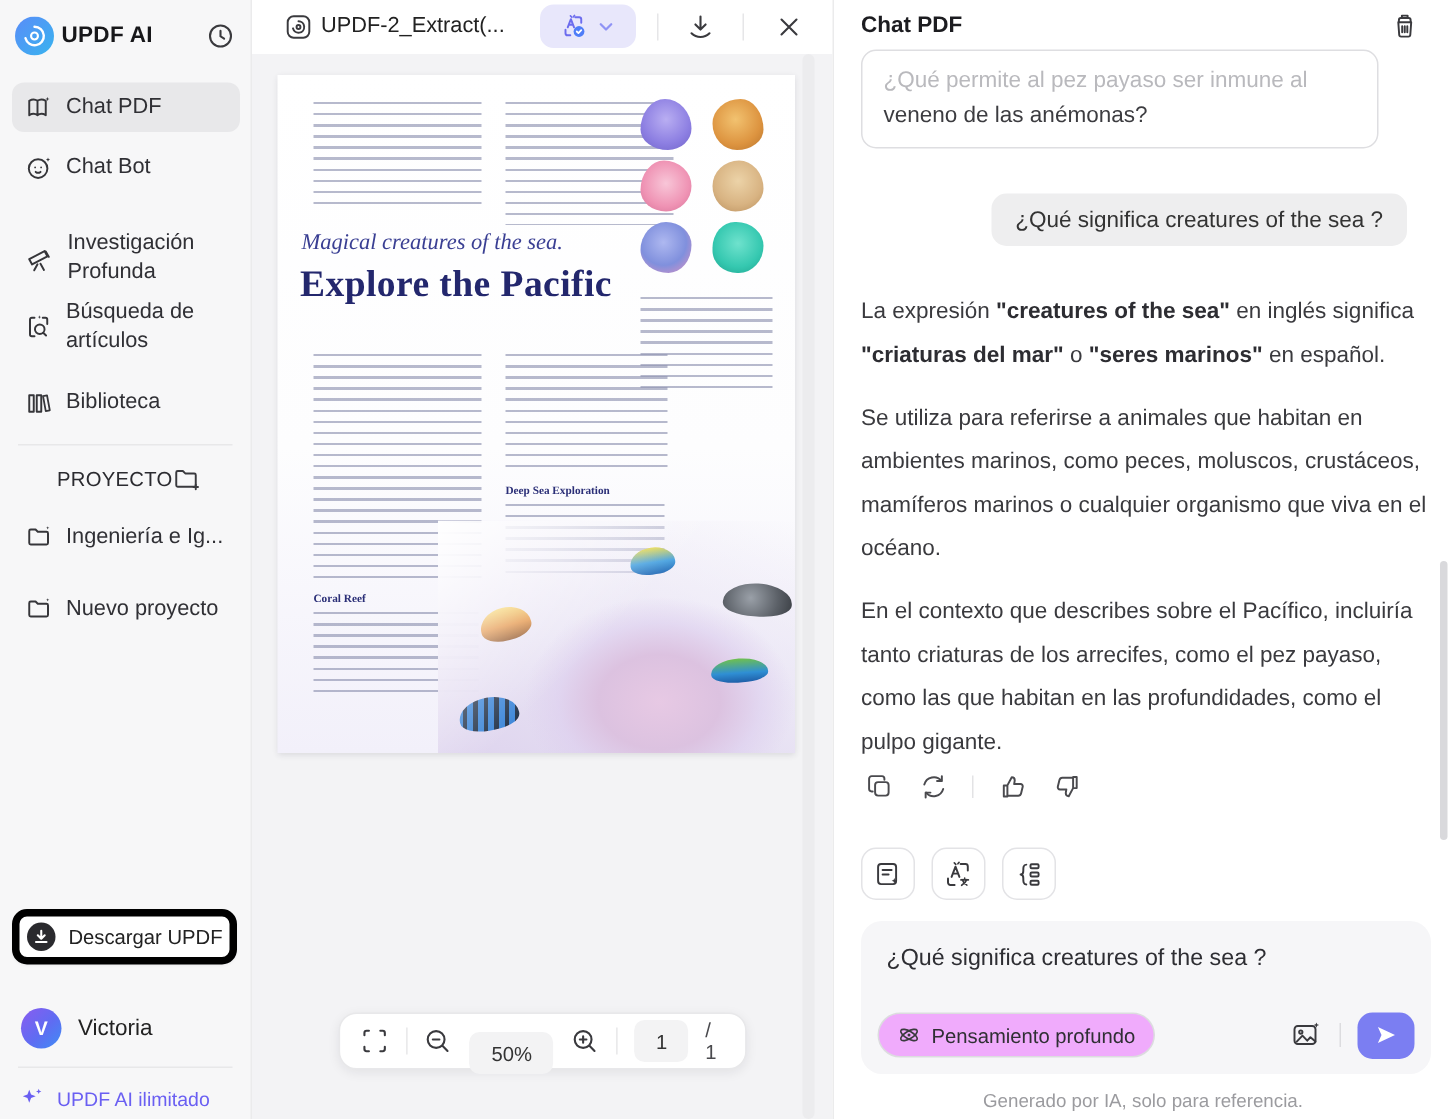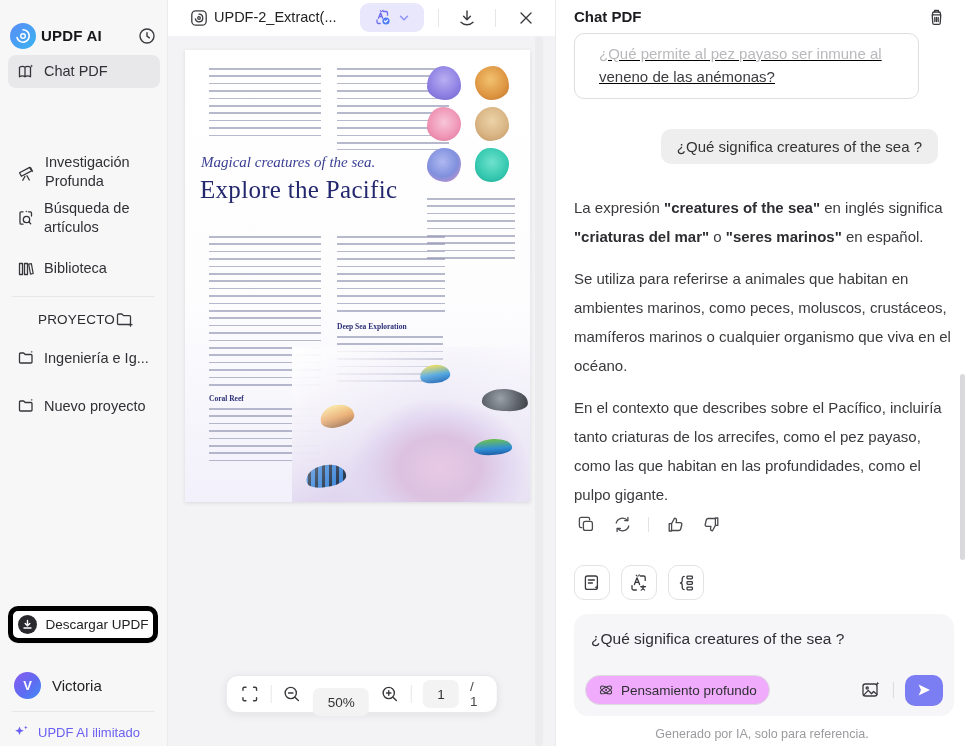--- a/index.html
+++ b/index.html
@@ -2,21 +2,21 @@
 <html><head>
 <meta charset="utf-8">
 <style>
   html,body{margin:0;padding:0;background:#fff;}
   *{box-sizing:border-box;}
   body{font-family:"Liberation Sans","DejaVu Sans",sans-serif;width:968px;height:746px;overflow:hidden;}
   #app{position:relative;width:968px;height:746px;background:#fff;}
 
   
   #sidebar{position:absolute;left:0;top:0;width:168px;height:746px;background:#f7f7f8;border-right:1px solid #ebebec;}
-  .sb-head{position:absolute;left:0;top:20px;width:100%;height:34px;}
+  .sb-head{position:absolute;left:0;top:8px;width:100%;height:34px;}
   .sb-logo{position:absolute;left:10px;top:3px;width:26px;height:26px;}
   .sb-title{position:absolute;left:41px;top:7px;font-size:15px;font-weight:700;color:#17171a;letter-spacing:.2px;}
   .sb-history{position:absolute;right:10px;top:6px;width:20px;height:20px;cursor:pointer;}
   .sb-item{position:absolute;left:8px;width:152px;display:flex;align-items:center;gap:9px;padding:0 9px;border-radius:8px;color:#303035;font-size:14.5px;cursor:pointer;}
   .sb-item .lbl{line-height:19px;}
   .sb-item.active{background:#e8e8ea;}
   .sb-item svg{flex:0 0 auto;}
   .sb-div{position:absolute;left:12px;right:12px;height:1px;background:#e8e8e9;}
   .proj-row{position:absolute;left:17px;right:12px;top:308px;height:22px;display:flex;align-items:center;justify-content:center;}
   .proj-label{font-size:13.5px;color:#2b2b30;font-weight:500;letter-spacing:.2px;}
@@ -37,21 +37,21 @@
   .trans-pill{position:absolute;left:192px;top:3px;width:64px;height:29px;background:#e8e7fb;border-radius:9px;display:flex;align-items:center;justify-content:center;gap:7px;cursor:pointer;}
   .vdiv{position:absolute;top:9px;width:1px;height:18px;background:#e6e6e8;}
   .tb-icon{position:absolute;top:7px;width:22px;height:22px;cursor:pointer;display:flex;align-items:center;justify-content:center;}
   .viewer{position:absolute;left:0;top:36px;width:100%;height:710px;background:#f3f3f5;}
   .v-scroll{position:absolute;right:12px;top:0;bottom:0;width:8px;background:#ececee;border-radius:4px;}
 
   
   .page{position:absolute;left:17px;top:14px;width:345px;height:452px;background:linear-gradient(180deg,#ffffff 0%,#fdfdfe 55%,#f2f0fa 100%);box-shadow:0 1px 4px rgba(40,40,60,.12);}
   .lines{background-image:repeating-linear-gradient(to bottom,#9094b2 0,#9094b2 1.6px,transparent 1.6px,transparent 7.4px);opacity:.65;}
   .pg-sub{position:absolute;left:16px;top:104px;font-family:"Liberation Serif","DejaVu Serif",serif;font-style:italic;font-size:15px;color:#3a3f93;}
-  .pg-title{position:absolute;left:15px;top:126px;font-family:"Liberation Serif","DejaVu Serif",serif;font-weight:400;font-size:25px;color:#23276d;letter-spacing:.3px;}
+  .pg-title{position:absolute;left:15px;top:126px;font-family:"Liberation Serif","DejaVu Serif",serif;font-weight:700;font-size:25px;color:#23276d;letter-spacing:.3px;}
   .pg-h{position:absolute;font-family:"Liberation Serif","DejaVu Serif",serif;font-weight:700;font-size:7.5px;color:#2b2f77;}
   .coral-grid{position:absolute;left:242px;top:16px;width:84px;display:grid;grid-template-columns:36px 36px;column-gap:12px;row-gap:7px;}
   .coral{width:34px;height:34px;}
   .photo{position:absolute;right:0;bottom:0;width:238px;height:155px;overflow:hidden;}
   .photo-bg{position:absolute;inset:0;background:
       radial-gradient(90px 70px at 62% 78%,#e7c9e4 0%,#dcc2e0 45%,rgba(221,206,238,.6) 75%,rgba(237,233,247,0) 100%),
       linear-gradient(200deg,rgba(255,255,255,0) 0%,rgba(233,228,244,.9) 55%,#ded4ee 100%);}
   .photo-fade{position:absolute;inset:0;background:linear-gradient(135deg,#ffffff 0%,rgba(255,255,255,.55) 22%,rgba(255,255,255,0) 48%);}
   .fish{position:absolute;border-radius:60% 60% 55% 55%/70% 70% 45% 45%;}
 
@@ -60,21 +60,21 @@
   .tbr-icon{width:22px;height:22px;display:flex;align-items:center;justify-content:center;cursor:pointer;}
   .tbr-div{width:1px;height:18px;background:#e7e7e9;}
   .zoom-pill{min-width:56px;height:28px;background:#f3f3f4;border-radius:7px;display:flex;align-items:center;justify-content:center;font-size:13.5px;color:#333;cursor:pointer;margin-top:16px;}
   .pagenum-pill{min-width:36px;height:28px;background:#f3f3f4;border-radius:7px;display:flex;align-items:center;justify-content:center;font-size:13.5px;color:#333;}
   .page-total{font-size:13.5px;color:#4a4a4e;}
 
   
   #chatPanel{position:absolute;left:555px;top:0;width:413px;height:746px;background:#fff;border-left:1px solid #ebebec;}
   .chat-head{position:absolute;left:18px;top:8px;font-size:15px;font-weight:600;color:#1c1c20;}
   .clean-btn{position:absolute;right:20px;top:7px;width:22px;height:22px;cursor:pointer;}
-  .sugg-card{position:absolute;left:18px;top:33px;width:345px;border:1px solid #dedee1;border-radius:10px;padding:8px 24px 10px;cursor:pointer;background:#fff;text-decoration:underline;}
+  .sugg-card{position:absolute;left:18px;top:33px;width:345px;border:1px solid #dedee1;border-radius:10px;padding:8px 14px 10px;cursor:pointer;background:#fff;}
   .sugg1{font-size:15px;color:#b9b9bd;line-height:23px;}
   .sugg2{font-size:15px;color:#3c3c40;line-height:23px;}
   .user-bubble{position:absolute;right:30px;top:129px;background:#eeeeef;border-radius:10px;padding:9px 16px;font-size:15px;color:#333;max-width:330px;}
   .answer{position:absolute;left:18px;top:193px;width:380px;font-size:15px;color:#3a3a3e;}
   .answer p{margin:0 0 13px;line-height:29px;}
   .answer .b{font-weight:700;color:#2d2d32;}
   .act-row{position:absolute;left:20px;top:514px;display:flex;align-items:center;gap:16px;}
   .act-icon{width:20px;height:20px;display:flex;align-items:center;justify-content:center;cursor:pointer;}
   .act-div{width:1px;height:15px;background:#e3e3e5;}
   .tools-row{position:absolute;left:18px;top:565px;display:flex;gap:11px;}
@@ -121,20 +121,30 @@
     </div>
 
     <div class="sb-item active" style="top:55px;height:33px;">
       <svg width="18" height="18" viewBox="0 0 18 18" fill="none" stroke="#36363a" stroke-width="1.3" stroke-linecap="round" stroke-linejoin="round">
         <path d="M2.5 4.2c2-1.2 3.8-1.2 5.5 0v9.6c-1.7-1.2-3.5-1.2-5.5 0zM8 4.2c1.7-1.2 3.5-1.2 5.5 0v9.6c-2-1.2-3.8-1.2-5.5 0z"></path>
         <path d="M14.6 1.6l.4 1 1 .4-1 .4-.4 1-.4-1-1-.4 1-.4z" fill="#36363a" stroke="none"></path>
       </svg>
       <span class="lbl">Chat PDF</span>
     </div>
 
+    <div class="sb-item" style="top:95px;height:33px;">
+      <svg width="18" height="18" viewBox="0 0 18 18" fill="none" stroke="#36363a" stroke-width="1.3" stroke-linecap="round">
+        <circle cx="8.4" cy="9.4" r="6.2"></circle>
+        <circle cx="6.4" cy="8.6" r="0.6" fill="#36363a" stroke="none"></circle>
+        <circle cx="10.4" cy="8.6" r="0.6" fill="#36363a" stroke="none"></circle>
+        <path d="M6.8 11.6c1 .8 2.2.8 3.2 0"></path>
+        <path d="M15 2l.4 1 1 .4-1 .4-.4 1-.4-1-1-.4 1-.4z" fill="#36363a" stroke="none"></path>
+      </svg>
+      <span class="lbl">Chat Bot</span>
+    </div>
 
     <div class="sb-item" style="top:138px;height:44px;margin-top:12px;">
       <svg width="19" height="19" viewBox="0 0 19 19" fill="none" stroke="#36363a" stroke-width="1.3" stroke-linecap="round" stroke-linejoin="round">
         <path d="M2.5 9.8l10.2-5.4 1.9 3.5-10.2 5.4z"></path>
         <path d="M13.5 4.6l2 3.6"></path>
         <path d="M8 13.2l-2.2 4M10 12.8l2.3 4.2"></path>
       </svg>
       <span class="lbl">Investigación Profunda</span>
     </div>
 

